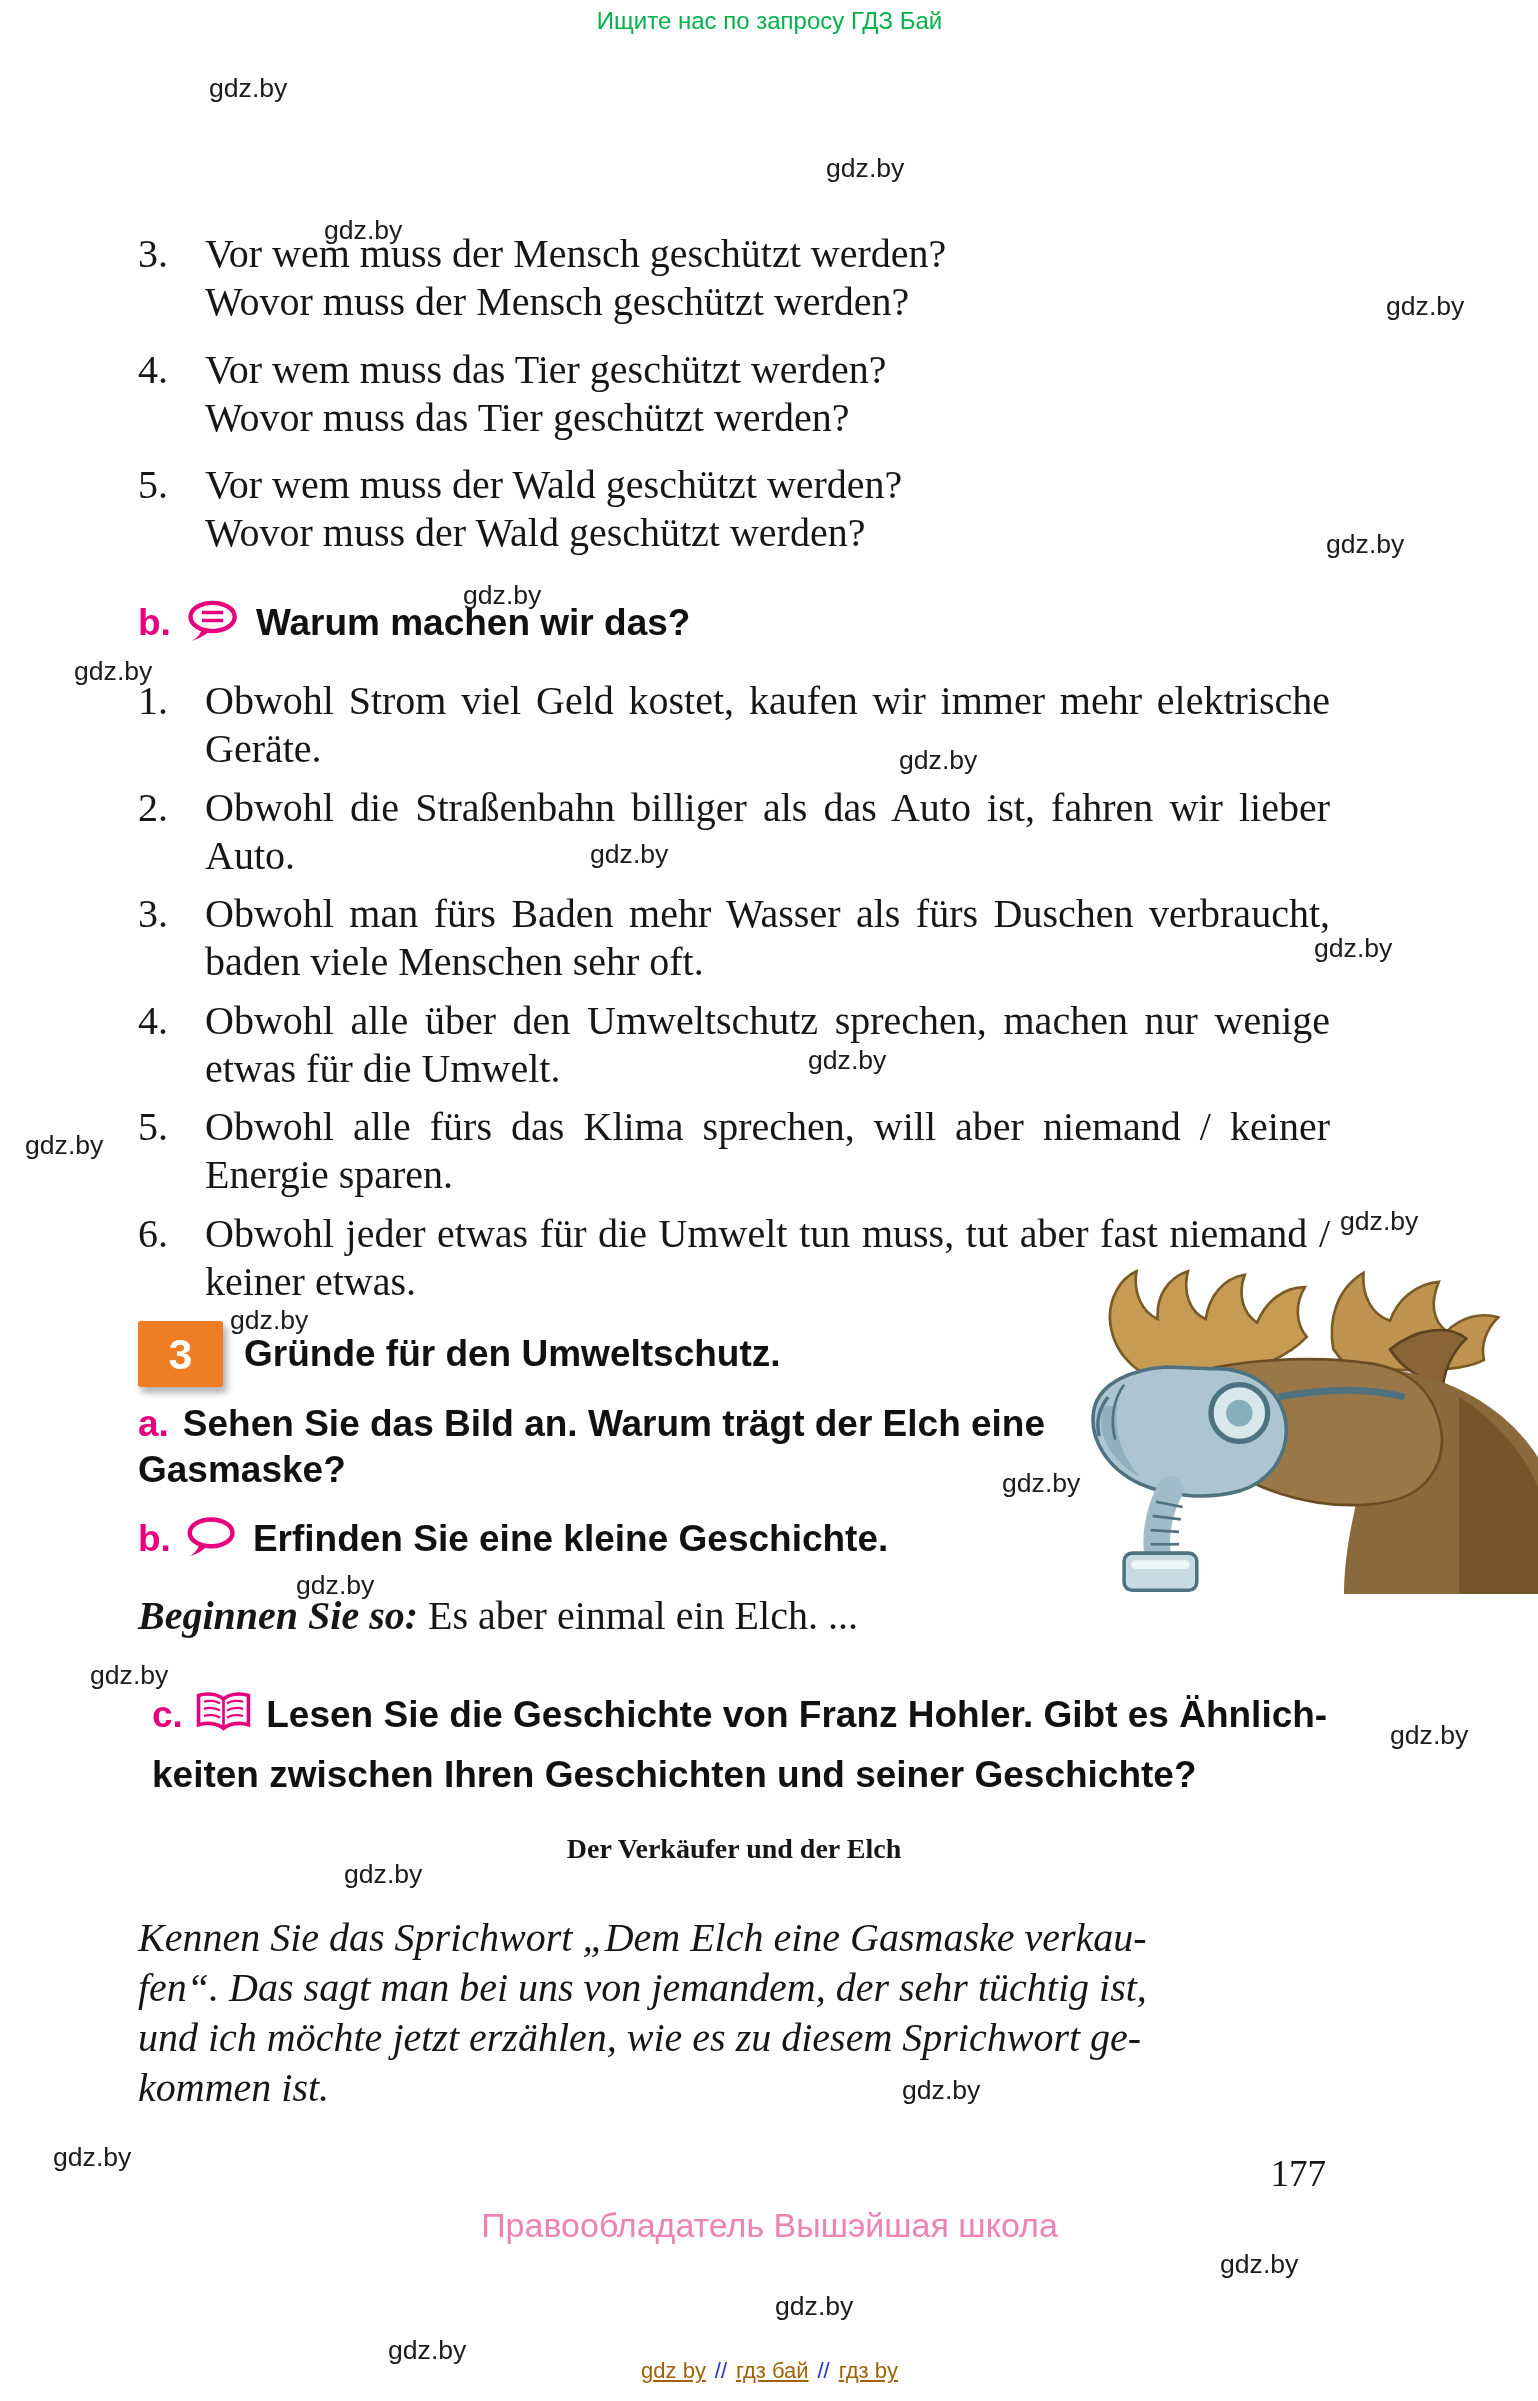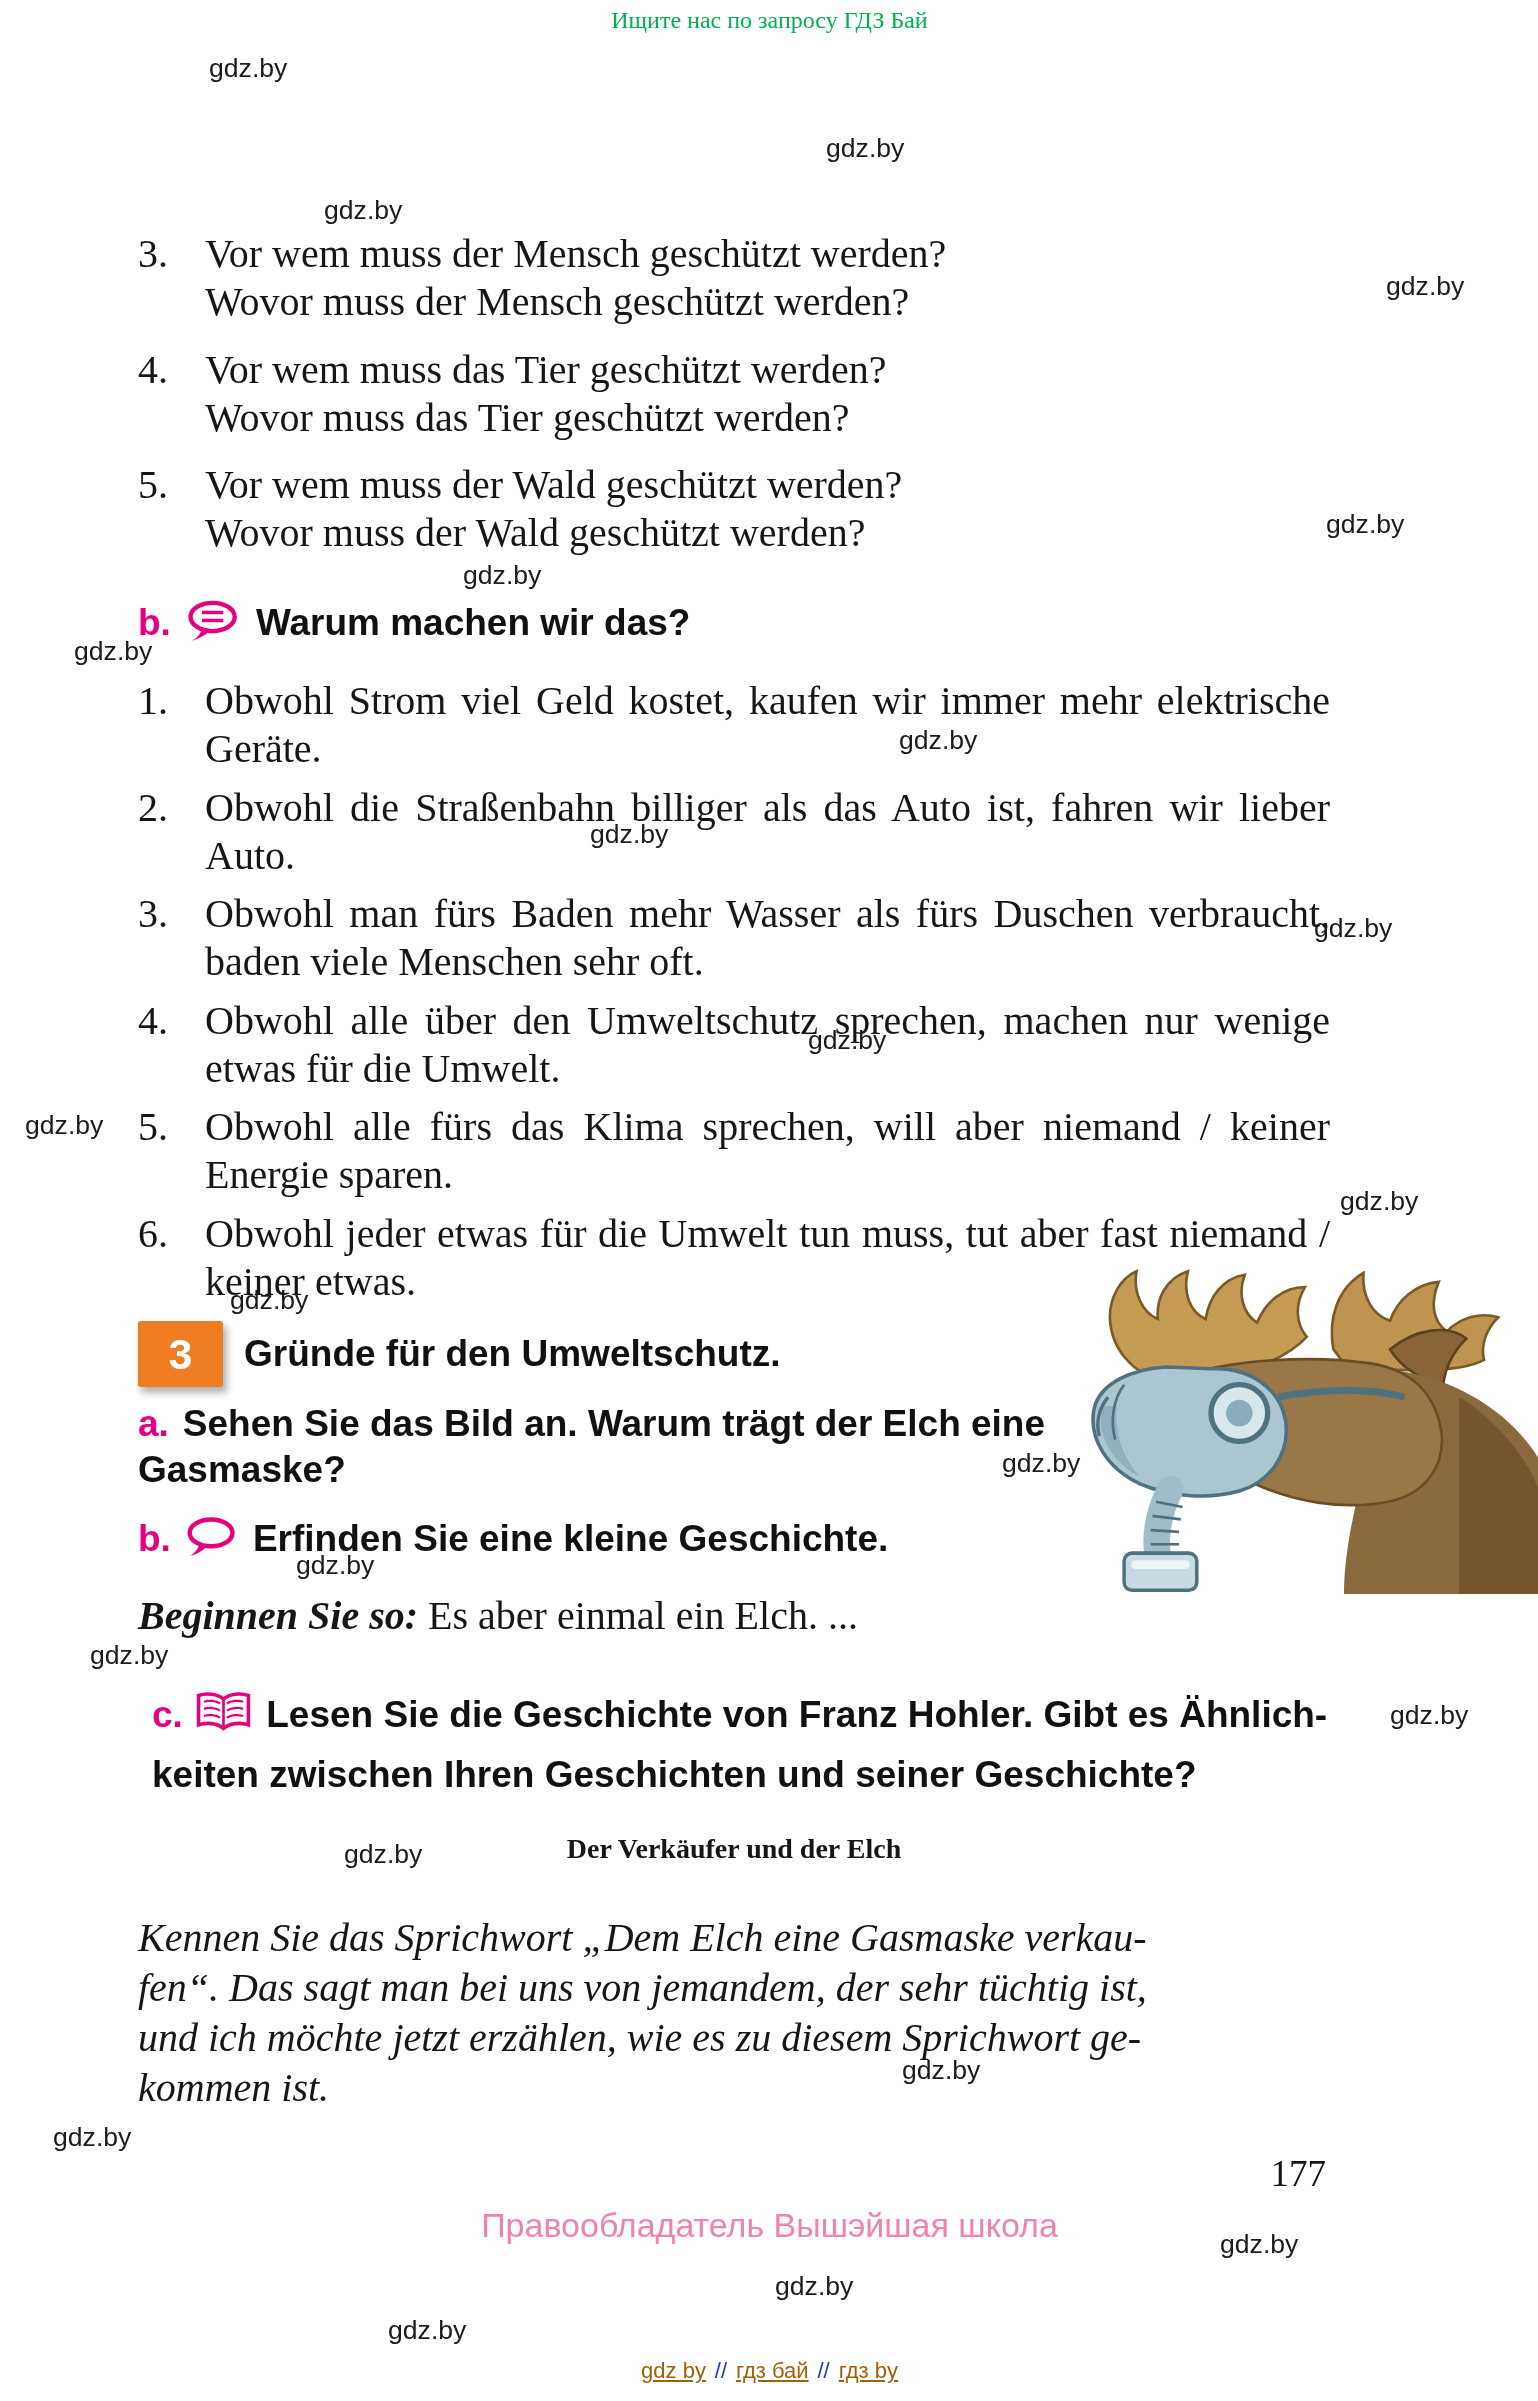--- a/index.html
+++ b/index.html
@@ -7,27 +7,27 @@
   #page {
     position:relative; width:1539px; height:2401px; margin:0 auto;
     background:#ffffff; overflow:hidden;
     font-family:"Liberation Serif", serif; color:#161616;
   }
   .abs { position:absolute; }
 
   
   .banner {
     top:7px; left:0; width:100%; text-align:center;
-    font-family:Liberation Serif, serif; font-size:24px; color:#00b14c;
+    font-family:Liberation Sans, sans-serif; font-size:24px; color:#00b14c;
   }
 
   
   .wm {
     position:absolute; font-family:"Liberation Sans", sans-serif;
-    font-size:26.6px; color:#1b1b1b; white-space:nowrap;
+    font-size:26.6px; color:#1b1b1b; white-space:nowrap;margin-top:20px;
   }
 
   
   .questions { left:138px; top:230px; width:1192px; }
   .qitem { display:grid; grid-template-columns:67px 1fr; margin-bottom:19.5px;
            font-size:40px; line-height:48px; }
   .statements { left:138px; top:677px; width:1192px; }
   .sitem { display:grid; grid-template-columns:67px 1fr; margin-bottom:10.6px;
            font-size:40px; line-height:48px; }
   .sitem .txt { text-align:justify; }

